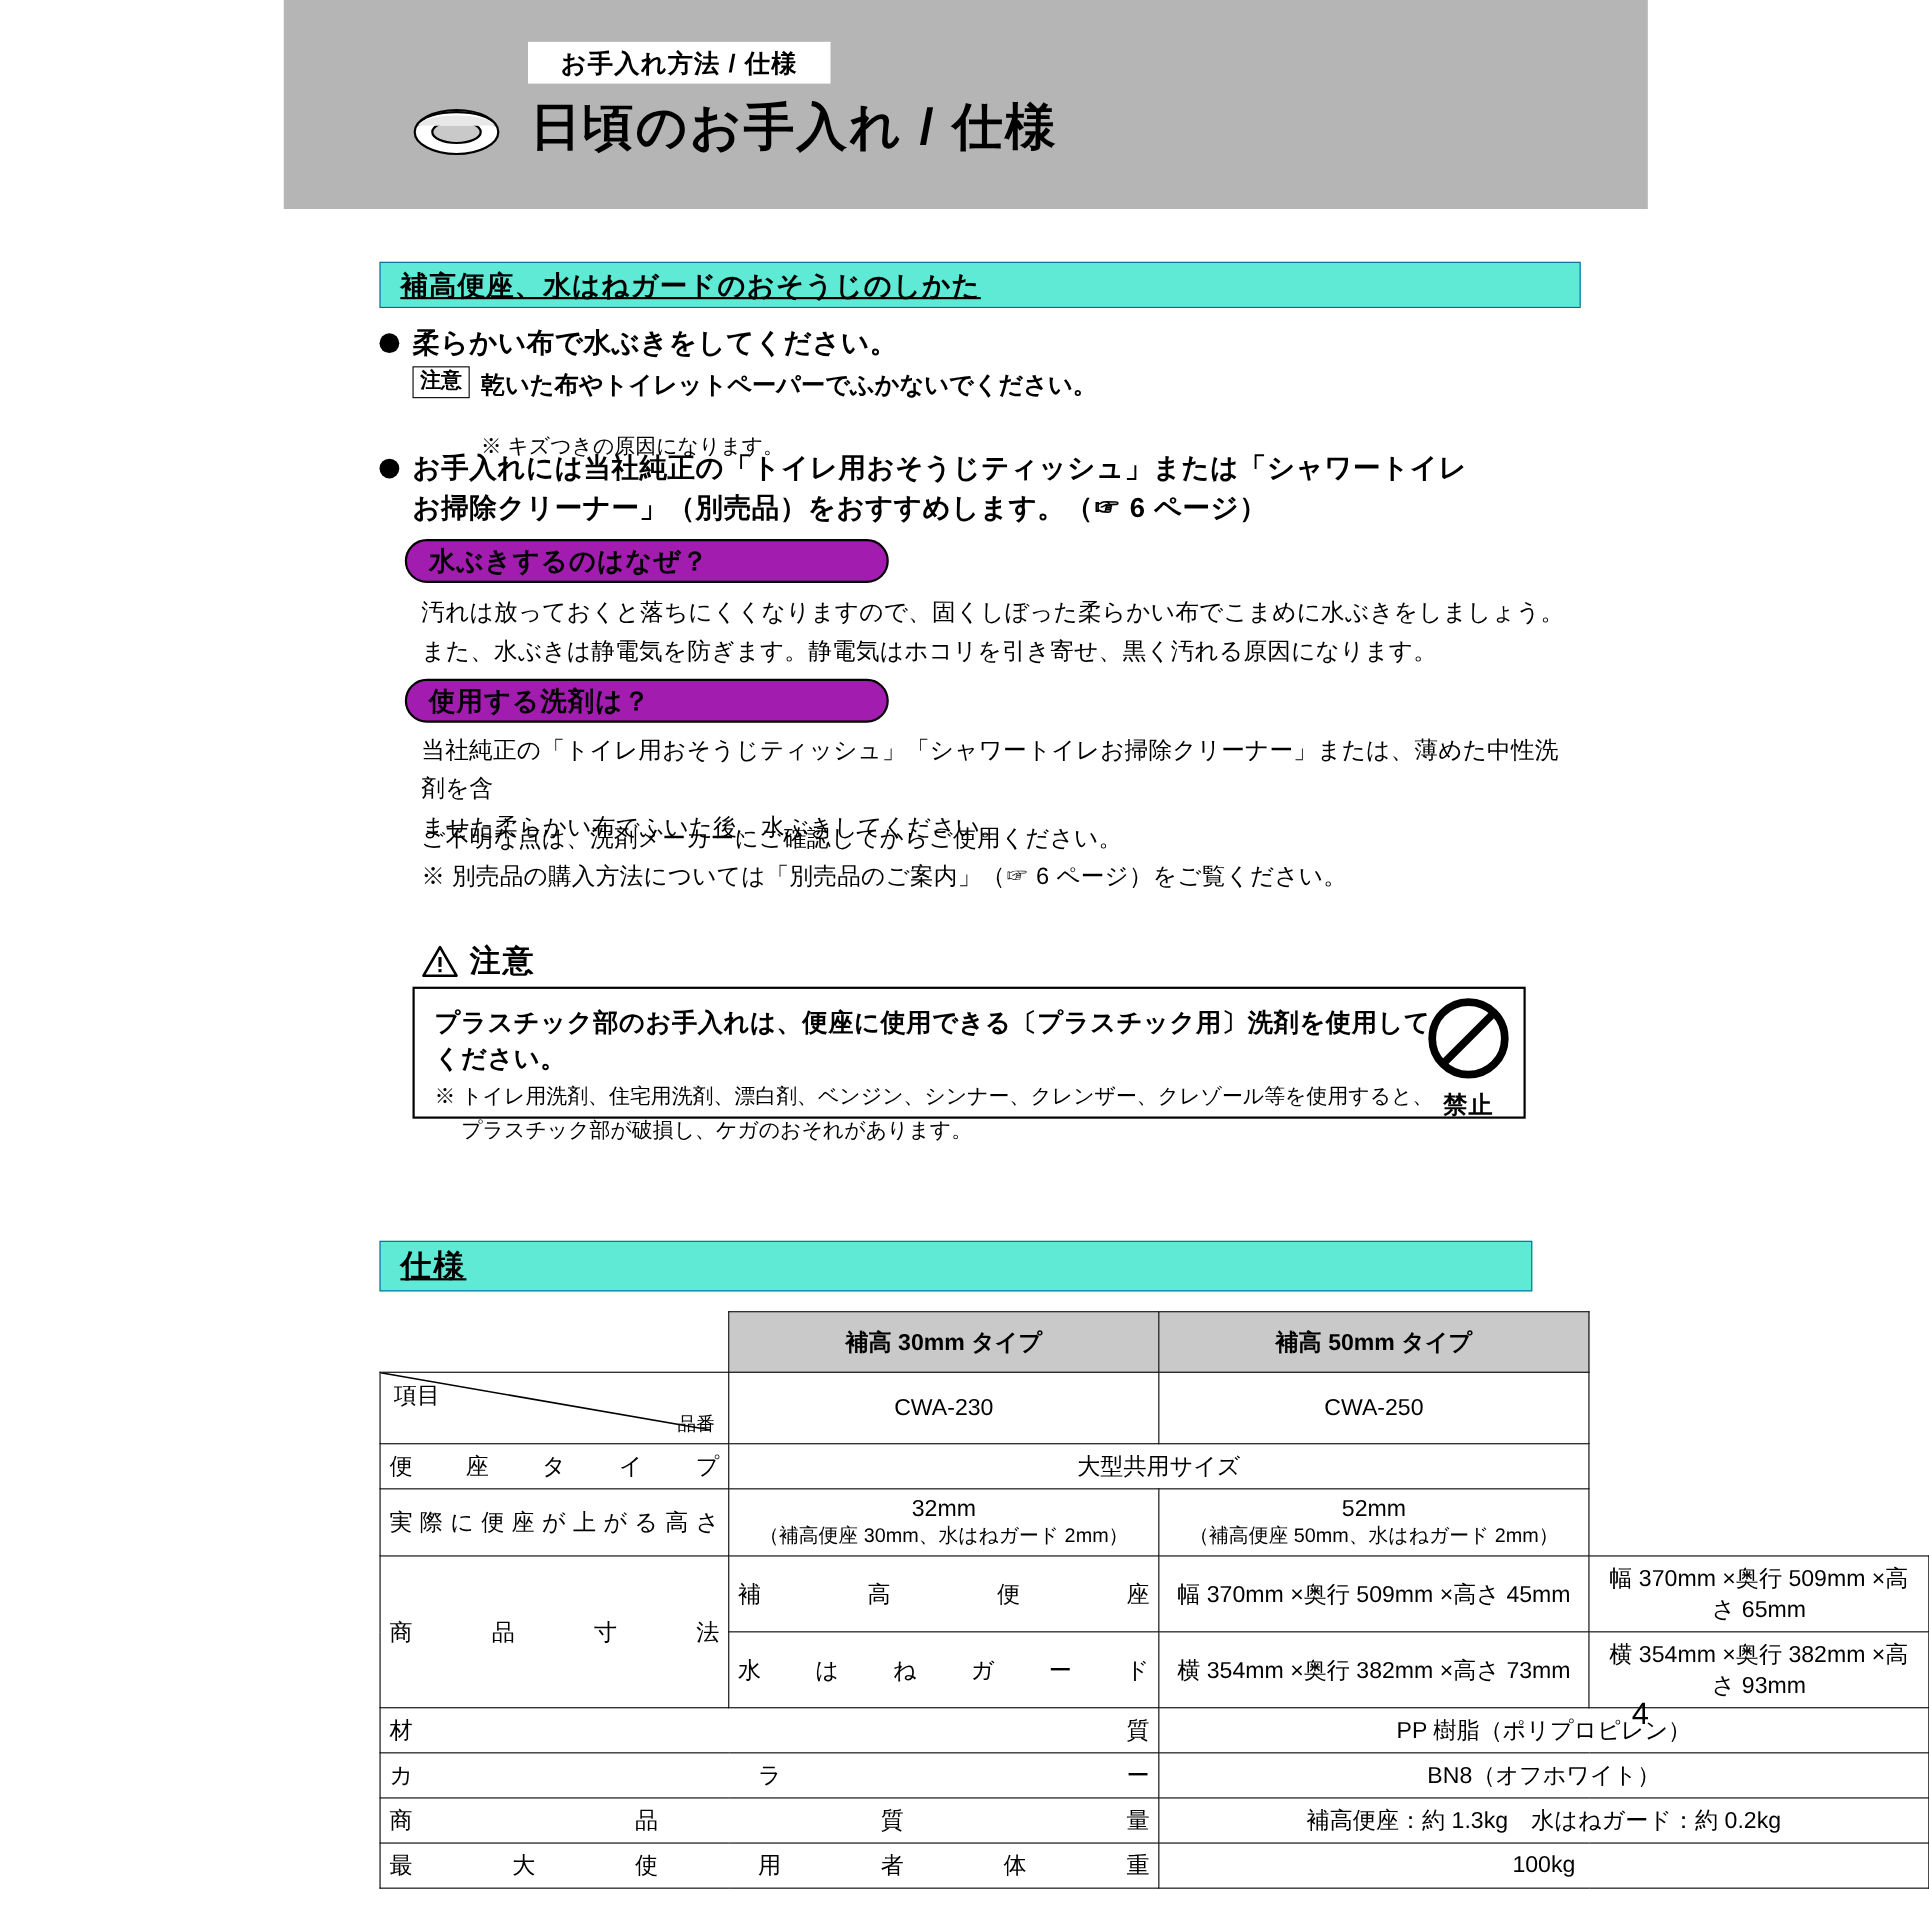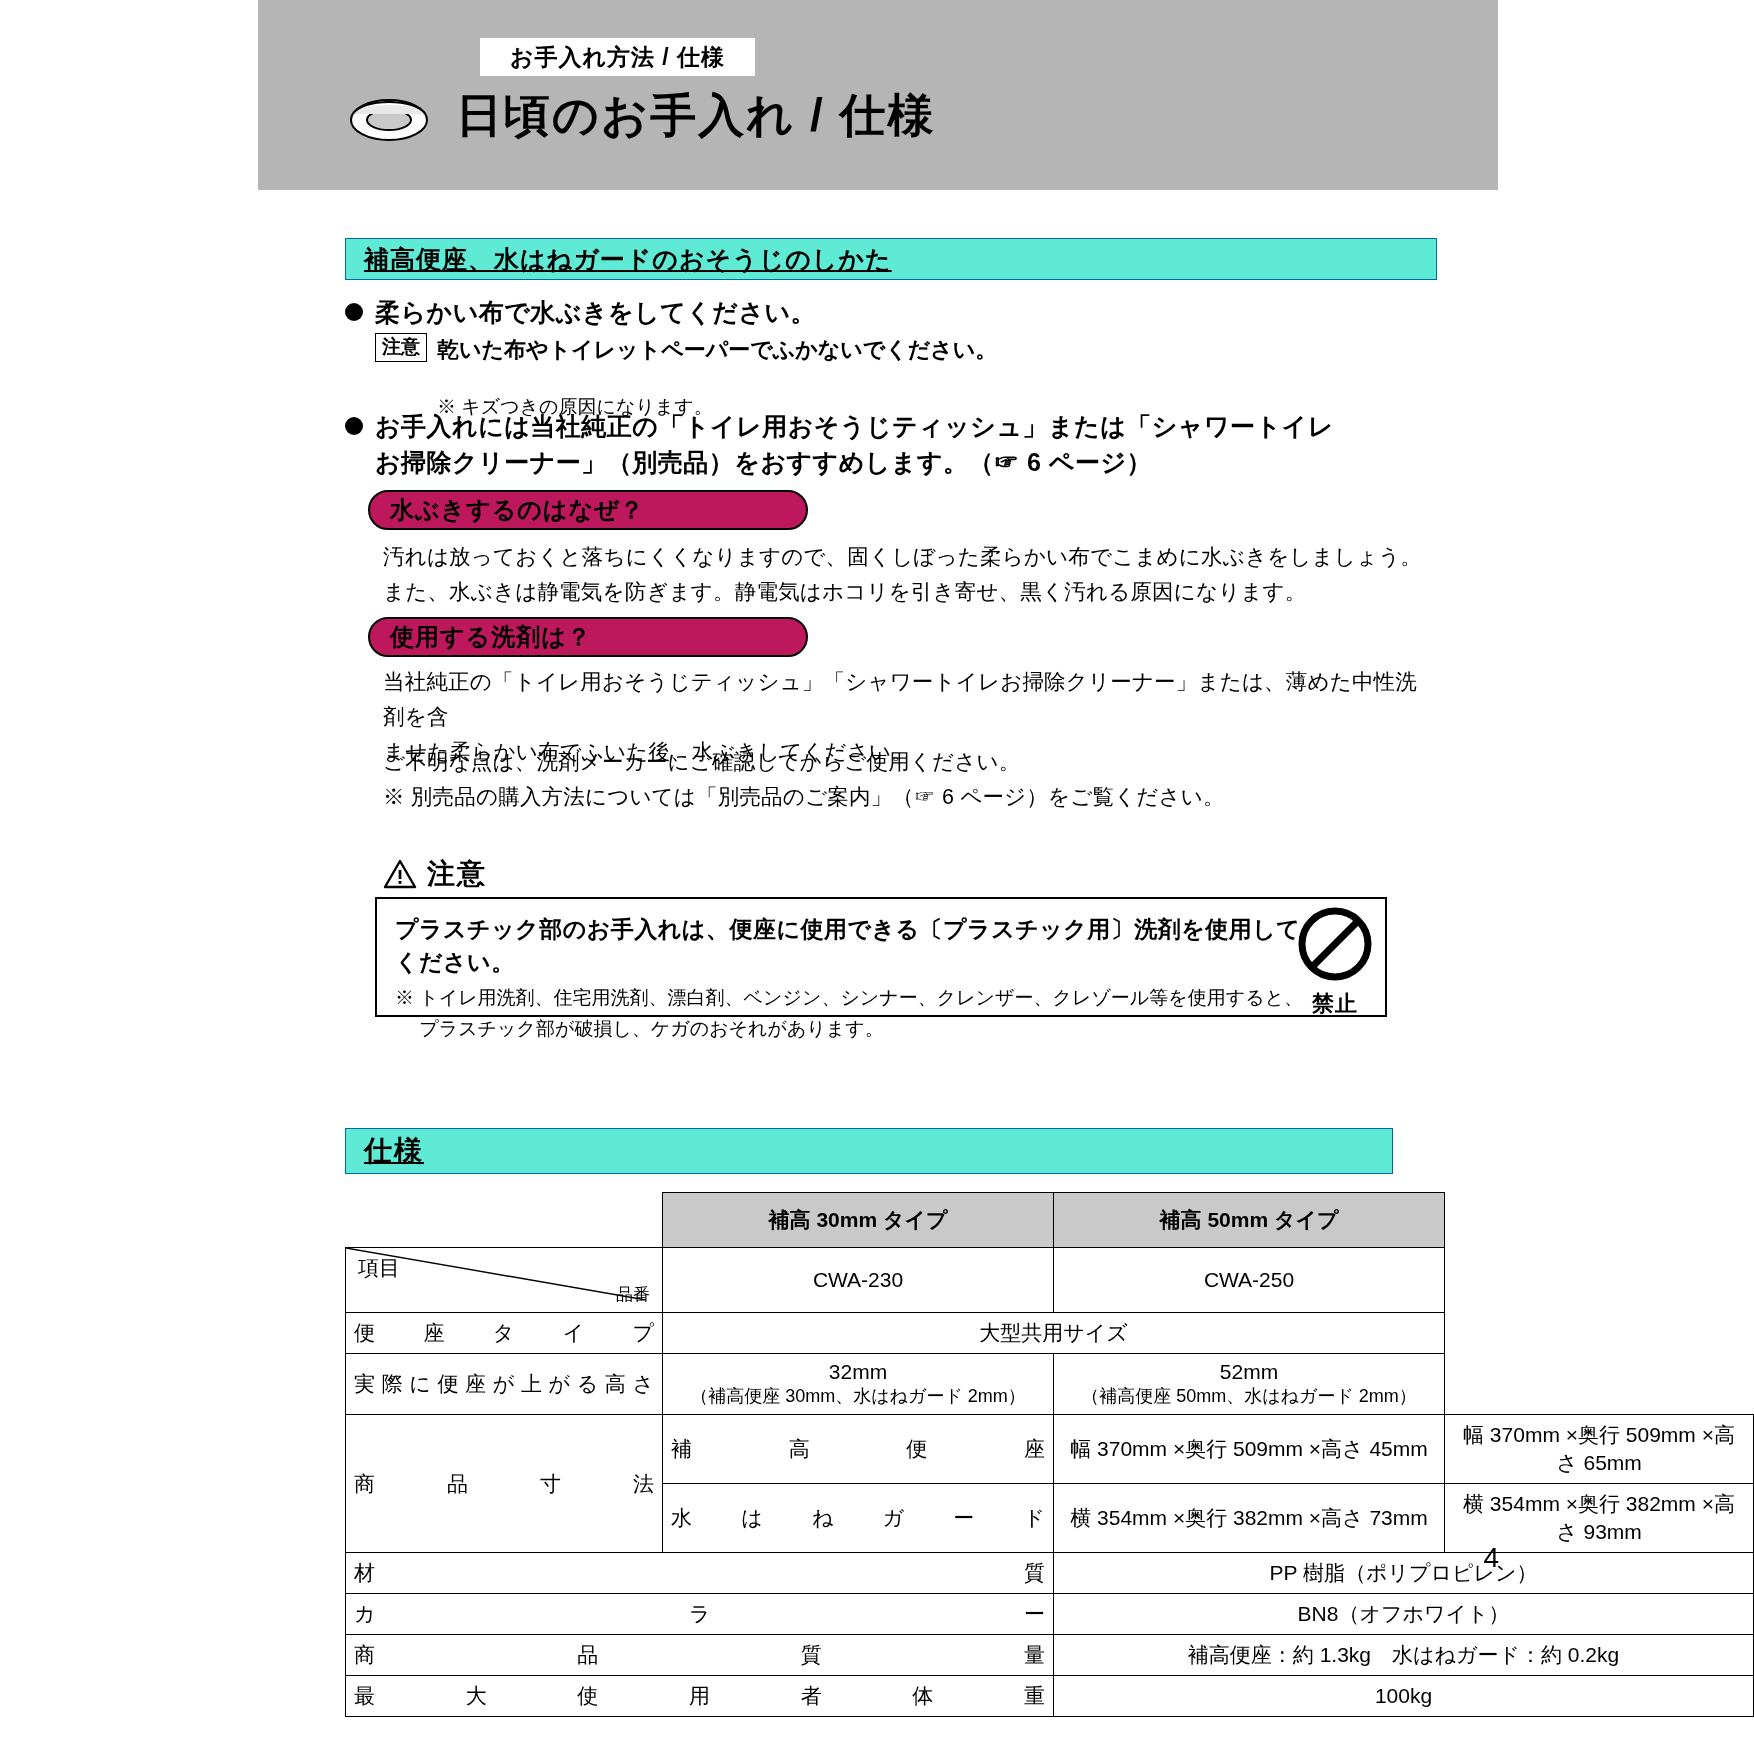--- a/index.html
+++ b/index.html
@@ -34,21 +34,21 @@
     background: #ffffff;
     display: flex;
     align-items: center;
     justify-content: center;
     font-size: 23px;
     font-weight: bold;
     letter-spacing: 1px;
   }
   .header-title-row {
     position: absolute;
-    left: 88px;
+    left: 114px;
     top: 85px;
     display: flex;
     align-items: center;
   }
   .seat-icon {
     width: 86px;
     height: 60px;
     position: relative;
     margin-right: 24px;
   }
@@ -142,21 +142,21 @@
     border: 2px solid #000;
     border-radius: 24px;
     height: 40px;
     display: flex;
     align-items: center;
     padding-left: 20px;
     box-sizing: border-box;
     font-size: 24px;
     font-weight: bold;
     letter-spacing: 1px;
-    background: #be185d;
+    background: #a21caf;
   }
   #q1 { left: 368px; top: 490px; width: 440px; }
   #q2 { left: 368px; top: 617px; width: 440px; }
 
   .para {
     position: absolute;
     font-size: 21.5px;
     line-height: 1.62;
     letter-spacing: 0.2px;
   }

